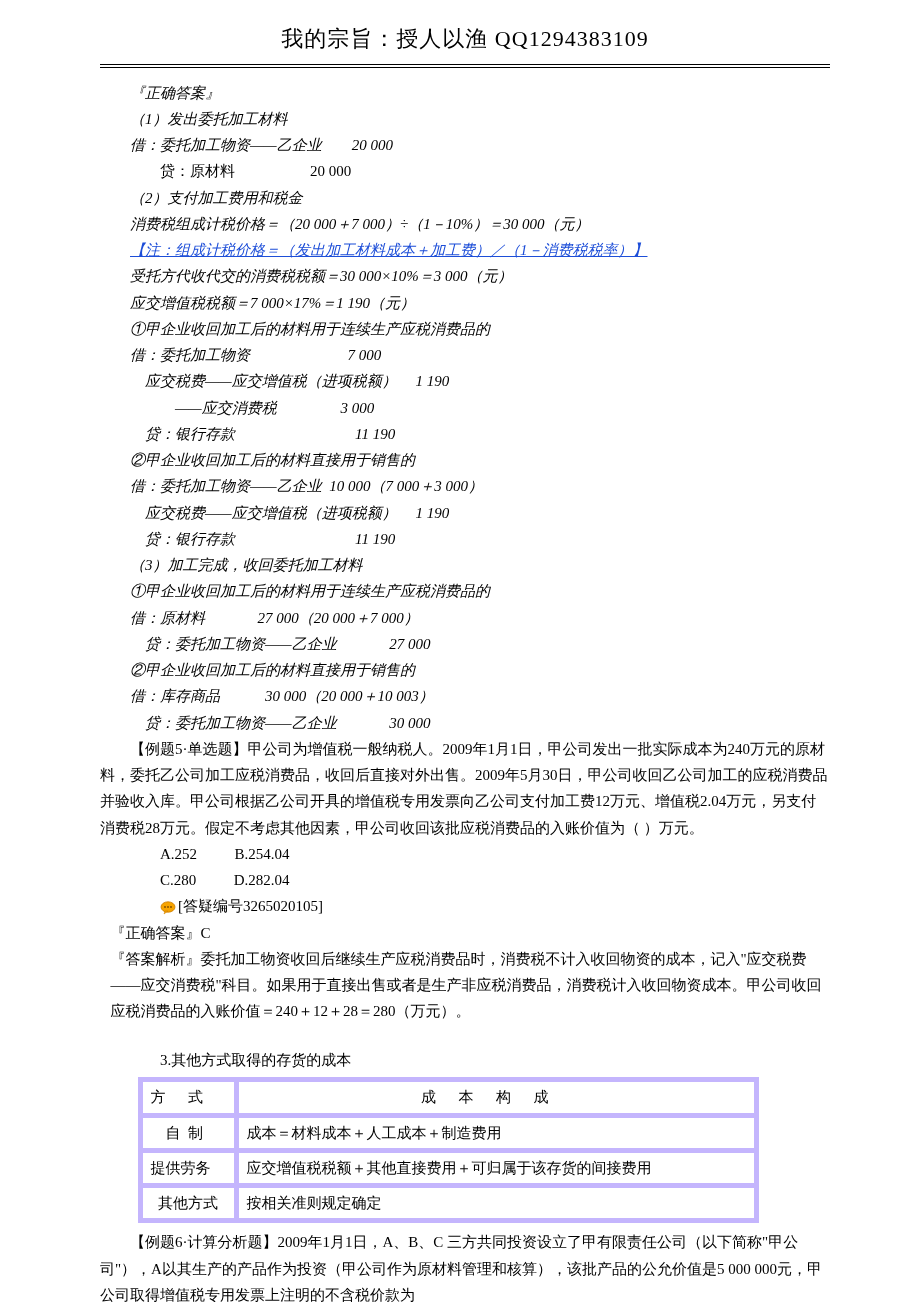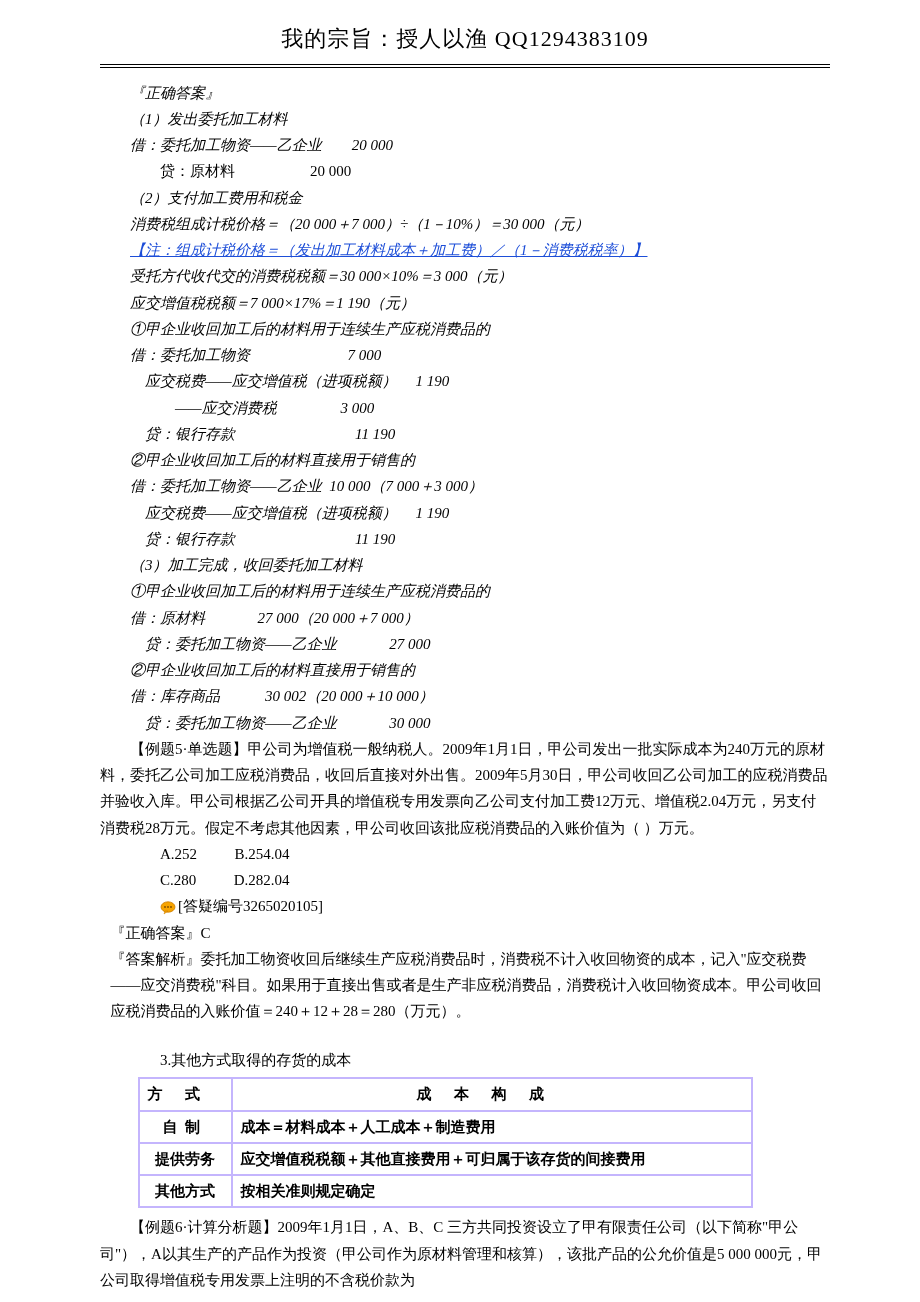--- a/index.html
+++ b/index.html
@@ -38,23 +38,23 @@
       vertical-align: middle;
       margin-right: 2px;
     }
     table.cost-table {
       border-collapse: collapse;
       margin-left: 2.5em;
       margin-top: 4px;
       margin-bottom: 6px;
     }
     table.cost-table td, table.cost-table th {
-      border: 2px solid #c4b5fd;
+      border: 5px solid #c4b5fd;
       padding: 2px 8px;
-      font-weight: bold;
+      font-weight: normal;
     }
     table.cost-table th {
       text-align: center;
       letter-spacing: 1.5em;
     }
     table.cost-table td.method {
       text-align: center;
       letter-spacing: 0.5em;
       white-space: nowrap;
     }
@@ -85,21 +85,21 @@
 <div class="indent1 line">    贷：银行存款                                11 190</div>
 <div class="indent1 line">②甲企业收回加工后的材料直接用于销售的</div>
 <div class="indent1 line">借：委托加工物资——乙企业  10 000（7 000＋3 000）</div>
 <div class="indent1 line">    应交税费——应交增值税（进项税额）     1 190</div>
 <div class="indent1 line">    贷：银行存款                                11 190</div>
 <div class="indent1 line">（3）加工完成，收回委托加工材料</div>
 <div class="indent1 line">①甲企业收回加工后的材料用于连续生产应税消费品的</div>
 <div class="indent1 line">借：原材料              27 000（20 000＋7 000）</div>
 <div class="indent1 line">    贷：委托加工物资——乙企业              27 000</div>
 <div class="indent1 line">②甲企业收回加工后的材料直接用于销售的</div>
-<div class="indent1 line">借：库存商品            30 002（20 000＋10 000）</div>
+<div class="indent1 line">借：库存商品            30 000（20 000＋10 003）</div>
 <div class="indent1 line">    贷：委托加工物资——乙企业              30 000</div>
 
 <div class="para">【例题5·单选题】甲公司为增值税一般纳税人。2009年1月1日，甲公司发出一批实际成本为240万元的原材料，委托乙公司加工应税消费品，收回后直接对外出售。2009年5月30日，甲公司收回乙公司加工的应税消费品并验收入库。甲公司根据乙公司开具的增值税专用发票向乙公司支付加工费12万元、增值税2.04万元，另支付消费税28万元。假定不考虑其他因素，甲公司收回该批应税消费品的入账价值为（  ）万元。</div>
 <div class="indent2 line"><span>A.252</span>          <span>B.254.04</span></div>
 <div class="indent2 line"><span>C.280</span>          <span>D.282.04</span></div>
 <div class="indent2">
   <svg class="answer-icon" width="16" height="14" viewBox="0 0 16 14">
     <ellipse cx="8" cy="6" rx="7" ry="5.2" fill="#f7a400" stroke="#c97b00" stroke-width="0.8"></ellipse>
     <path d="M5 10 L4 13 L8 10 Z" fill="#f7a400" stroke="#c97b00" stroke-width="0.5"></path>
     <circle cx="5" cy="6" r="0.9" fill="#7a4a00"></circle>
@@ -117,21 +117,21 @@
   <tbody>
       <tr>
     <th>方式</th>
     <th>成本构成</th>
   </tr>
   <tr>
     <td class="method">自制</td>
     <td class="content">成本＝材料成本＋人工成本＋制造费用</td>
   </tr>
   <tr>
-    <td style="white-space:nowrap;text-align:center">提供劳务</td>
+    <td style="white-space:nowrap;">提供劳务</td>
     <td class="content">应交增值税税额＋其他直接费用＋可归属于该存货的间接费用</td>
   </tr>
   <tr>
     <td style="white-space:nowrap;text-align:center">其他方式</td>
     <td class="content">按相关准则规定确定</td>
   </tr>
 </tbody>
   </table>
 
 <div class="para">【例题6·计算分析题】2009年1月1日，A、B、C 三方共同投资设立了甲有限责任公司（以下简称"甲公司"），A以其生产的产品作为投资（甲公司作为原材料管理和核算），该批产品的公允价值是5 000 000元，甲公司取得增值税专用发票上注明的不含税价款为</div>

